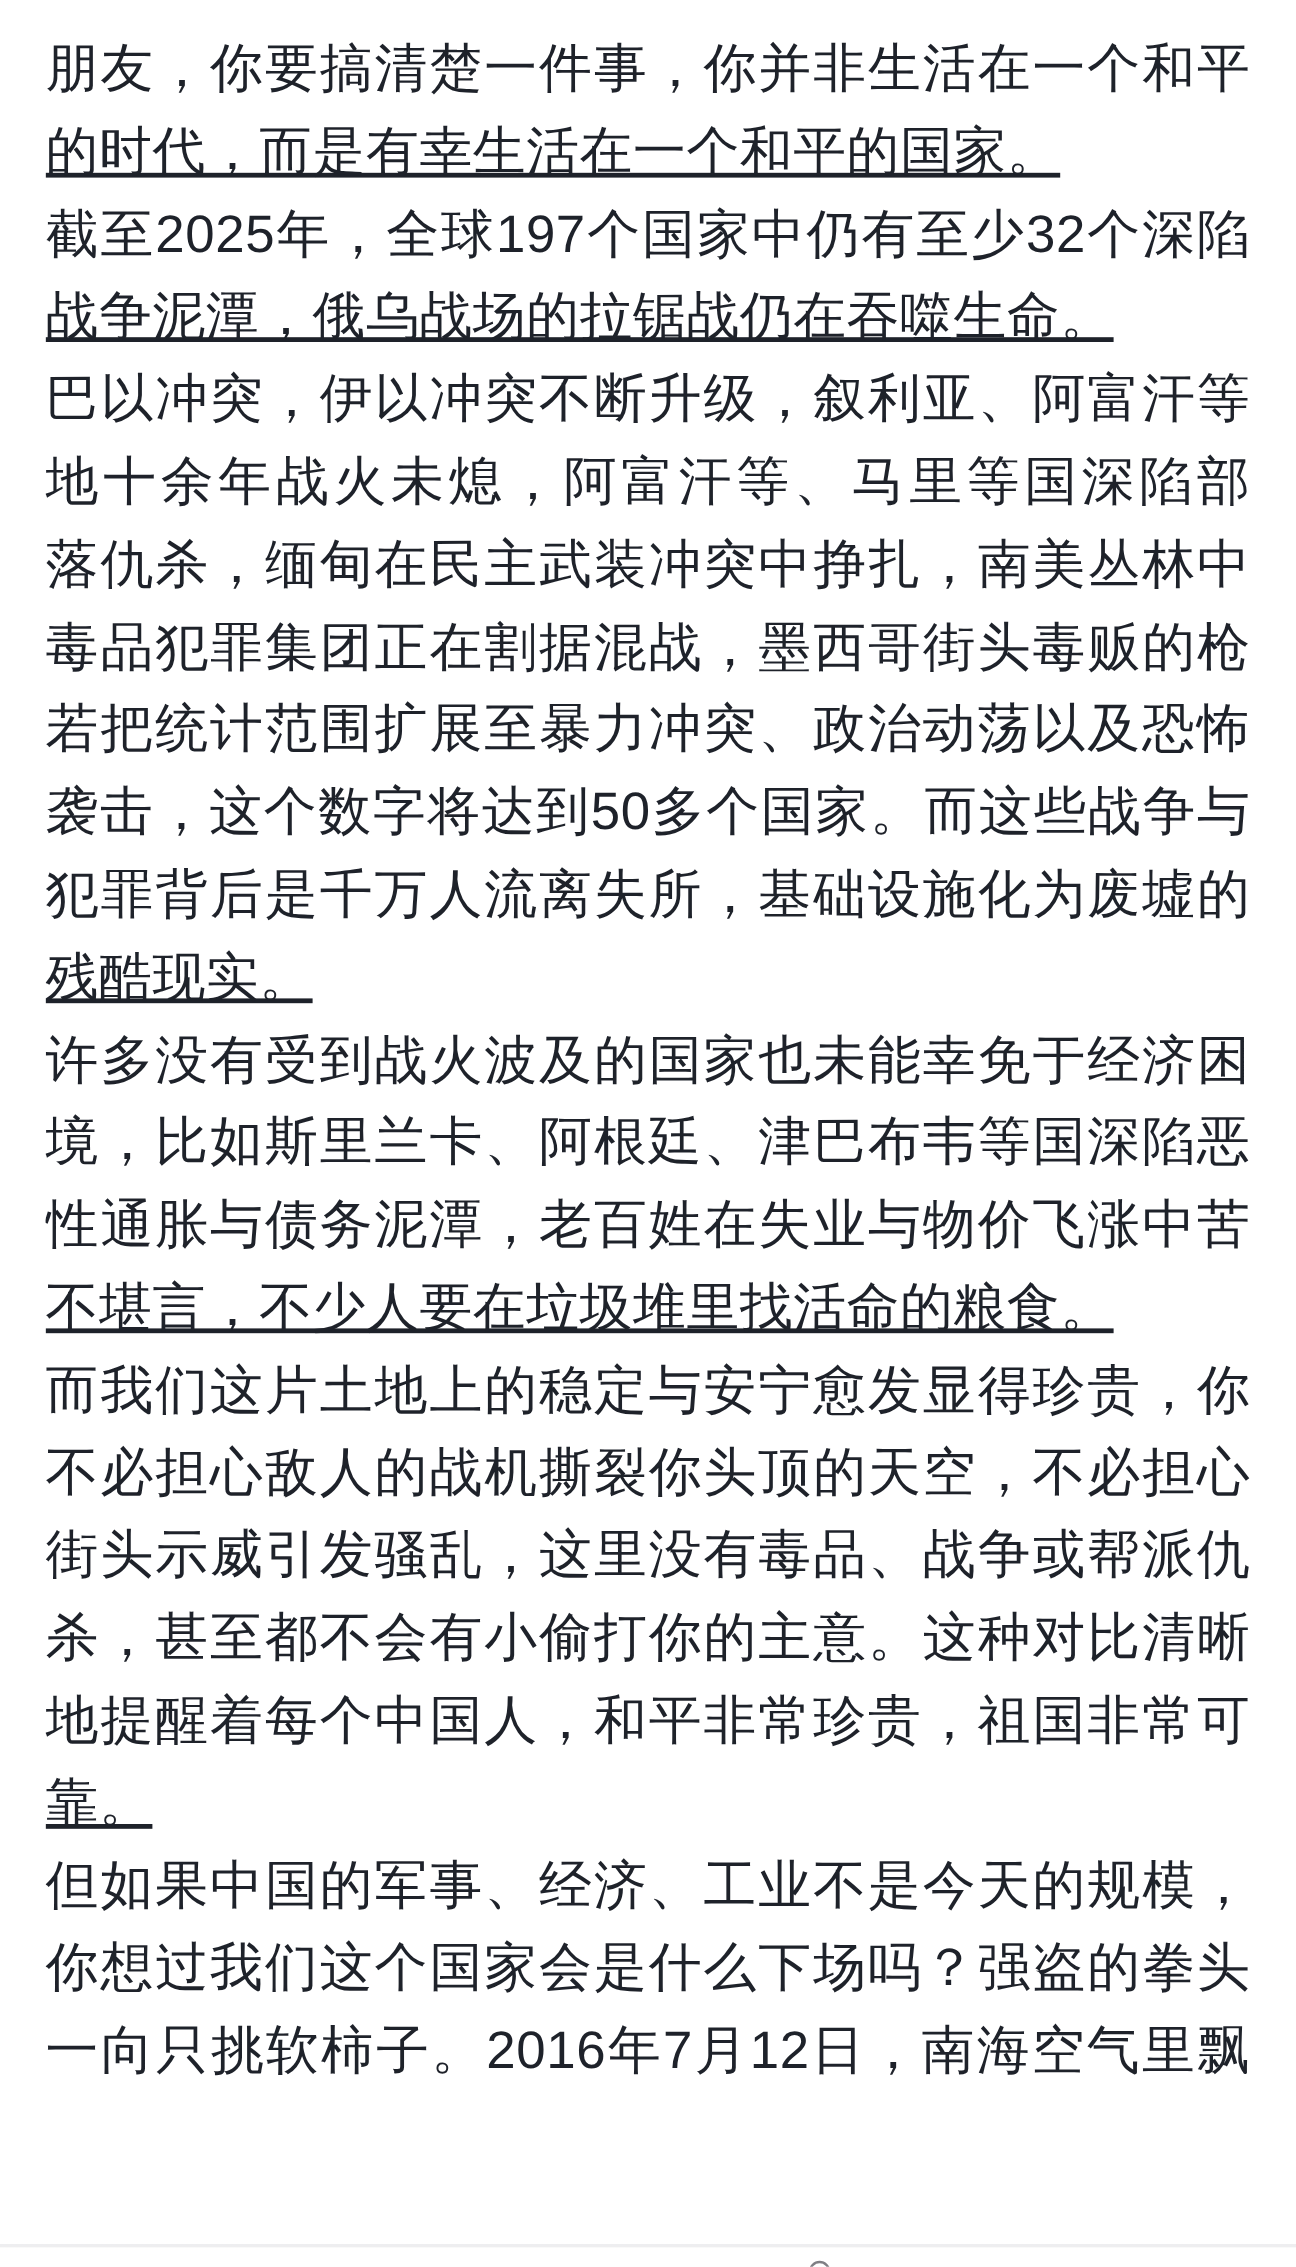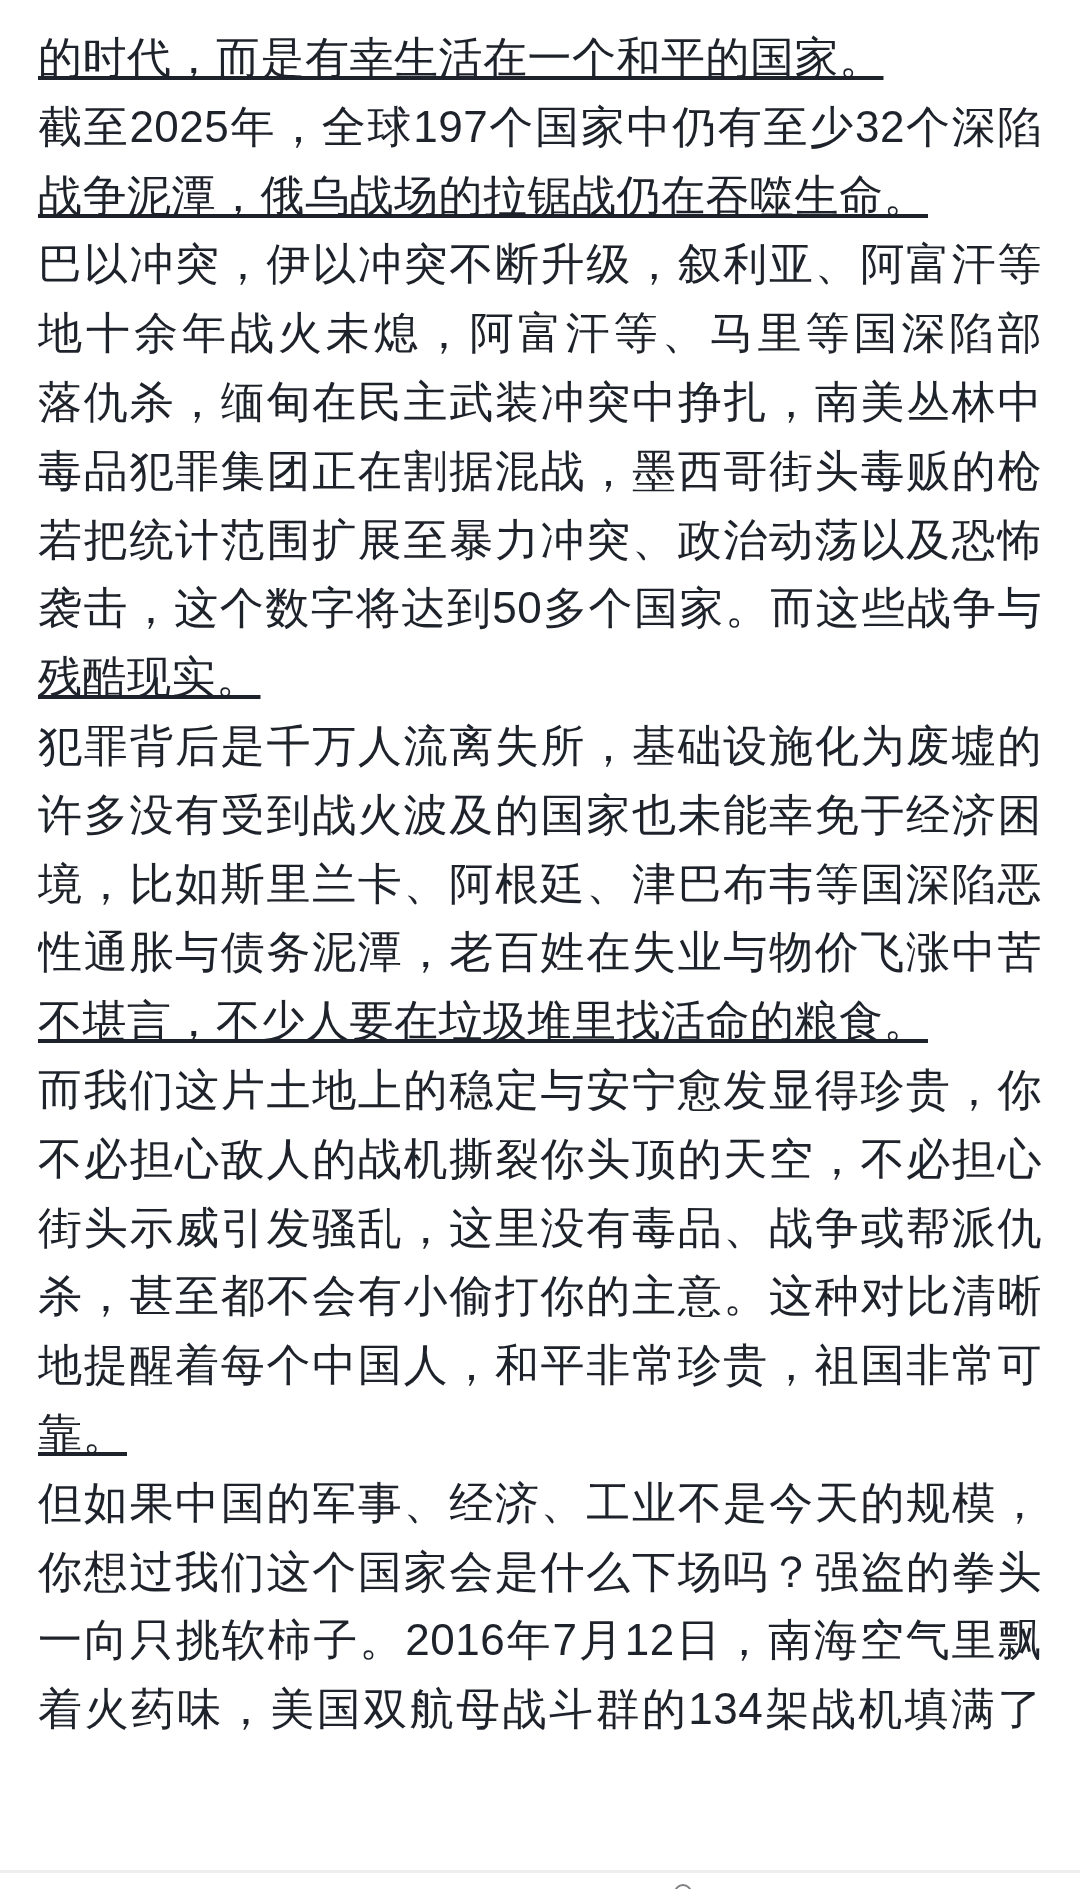--- a/index.html
+++ b/index.html
@@ -68,43 +68,43 @@
     box-sizing: border-box;
     border: 2.5px solid #7f7f84;
     border-radius: 50%;
   }
 </style>
 </head>
 <body>
 
 <div class="page">
   <div class="article" id="article">
+      <div class="line full">朋友，你要搞清楚一件事，你并非生活在一个和平</div>
       <div class="line short">的时代，而是有幸生活在一个和平的国家。</div>
       <div class="line full">截至2025年，全球197个国家中仍有至少32个深陷</div>
       <div class="line short">战争泥潭，俄乌战场的拉锯战仍在吞噬生命。</div>
       <div class="line full">巴以冲突，伊以冲突不断升级，叙利亚、阿富汗等</div>
       <div class="line full">地十余年战火未熄，阿富汗等、马里等国深陷部</div>
       <div class="line full">落仇杀，缅甸在民主武装冲突中挣扎，南美丛林中</div>
       <div class="line full">毒品犯罪集团正在割据混战，墨西哥街头毒贩的枪</div>
       <div class="line full">若把统计范围扩展至暴力冲突、政治动荡以及恐怖</div>
       <div class="line full">袭击，这个数字将达到50多个国家。而这些战争与</div>
+      <div class="line full">犯罪背后是千万人流离失所，基础设施化为废墟的</div>
       <div class="line short">残酷现实。</div>
-      <div class="line full">犯罪背后是千万人流离失所，基础设施化为废墟的</div>
       <div class="line full">许多没有受到战火波及的国家也未能幸免于经济困</div>
       <div class="line full">境，比如斯里兰卡、阿根廷、津巴布韦等国深陷恶</div>
       <div class="line full">性通胀与债务泥潭，老百姓在失业与物价飞涨中苦</div>
       <div class="line short">不堪言，不少人要在垃圾堆里找活命的粮食。</div>
       <div class="line full">而我们这片土地上的稳定与安宁愈发显得珍贵，你</div>
       <div class="line full">不必担心敌人的战机撕裂你头顶的天空，不必担心</div>
       <div class="line full">街头示威引发骚乱，这里没有毒品、战争或帮派仇</div>
       <div class="line full">杀，甚至都不会有小偷打你的主意。这种对比清晰</div>
       <div class="line full">地提醒着每个中国人，和平非常珍贵，祖国非常可</div>
       <div class="line short">靠。</div>
       <div class="line full">但如果中国的军事、经济、工业不是今天的规模，</div>
       <div class="line full">你想过我们这个国家会是什么下场吗？强盗的拳头</div>
       <div class="line full">一向只挑软柿子。2016年7月12日，南海空气里飘</div>
-      <div class="line full">着火药味，美国双航母战斗群的134架战机填满了</div>
     </div>
   <div class="divider"></div>
   <div class="toolbar">
     <div class="partial-icon"></div>
   </div>
 </div>
 
 </body></html>

